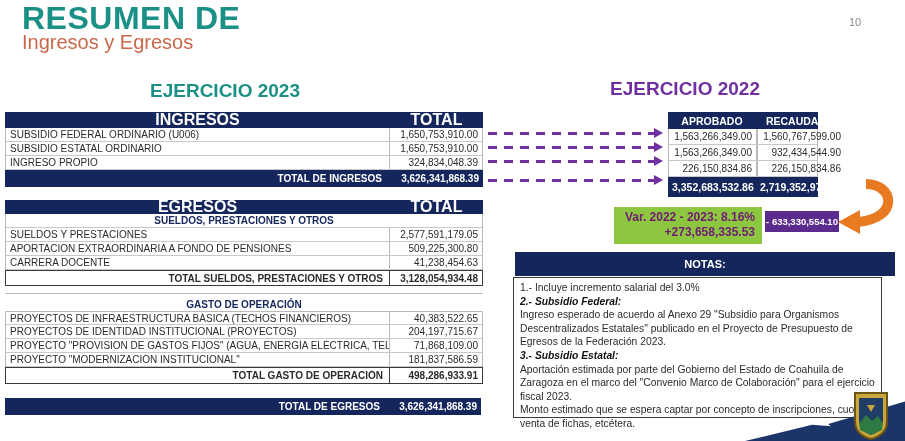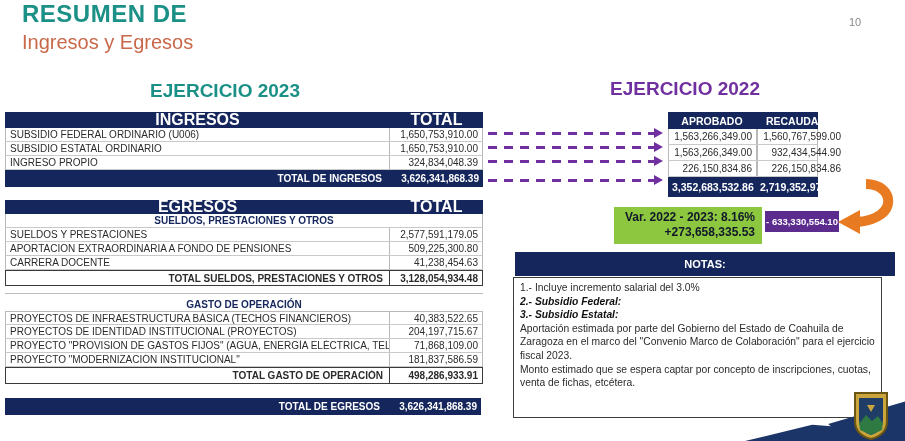--- a/index.html
+++ b/index.html
@@ -2,21 +2,21 @@
 <html><head>
 <meta charset="utf-8">
 <style>
   * { margin:0; padding:0; box-sizing:border-box; }
   body { background:#e8e8e8; font-family:"Liberation Sans", sans-serif; }
   #slide {
     position:relative; width:905px; height:441px; background:#ffffff;
     overflow:hidden; margin:0 auto;
   }
   
-  .title1 { position:absolute; left:22px; top:0px; font-size:24px; font-weight:800;
+  .title1 { position:absolute; left:22px; top:0px; font-size:32px; font-weight:800;
             color:#1b9086; letter-spacing:.5px; }
   .title2 { position:absolute; left:22px; top:31px; font-size:20px; color:#c9684a; }
   .pagenum { position:absolute; left:840px; top:16px; width:30px; text-align:center;
              font-size:11px; color:#8a8a8a; }
   .h2023 { position:absolute; left:5px; top:80px; width:440px; text-align:center;
            font-size:19px; font-weight:800; color:#1b9086; }
   .h2022 { position:absolute; left:610px; top:78px; width:290px; text-align:left;
            font-size:19px; font-weight:800; color:#7030a0; }
 
   
@@ -52,21 +52,21 @@
   .t22 .tot22 .c1, .t22 .tot22 .c2 { text-align:right; }
 
   
   .dash-arrow { position:absolute; left:488px; width:166px; height:3px;
     background:repeating-linear-gradient(90deg,#7030a0 0 9px, transparent 9px 16px); }
   .dash-arrow::after { content:""; position:absolute; right:-9px; top:-4px;
     border-left:9px solid #7030a0; border-top:5.5px solid transparent; border-bottom:5.5px solid transparent; }
 
   
   .varbox { position:absolute; left:614px; top:207px; width:148px; height:37px; background:#8dc63f;
-            color:#0f172a; font-weight:800; font-size:12px; text-align:right; padding:3px 7px 0 4px; line-height:15px; }
+            color:#701a75; font-weight:800; font-size:12px; text-align:right; padding:3px 7px 0 4px; line-height:15px; }
   .negbox { position:absolute; left:765px; top:211px; width:74px; height:21px; background:#5c2b8e;
             color:#fff; font-weight:800; font-size:9.5px; display:flex; align-items:center; justify-content:center; }
 
   
   .notas-bar { position:absolute; left:515px; top:252px; width:380px; height:24px; background:#14265c;
                color:#fff; font-weight:bold; font-size:11px; display:flex; align-items:center; justify-content:center; }
   .notas-box { position:absolute; left:513px; top:277px; width:369px; height:141px;
                border:1.5px solid #3b3b3b; background:#fff; padding:3px 6px; font-size:10.3px;
                line-height:13.6px; color:#2b2b2b; }
   .nheading { font-weight:bold; font-style:italic; color:#111; }
@@ -208,20 +208,21 @@
 
   <svg class="orange-arrow" viewBox="0 0 69 62">
     <path d="M30 6 C58 6 64 40 22 44" fill="none" stroke="#e87b22" stroke-width="10"></path>
     <polygon points="24,32 24,56 2,44" fill="#e87b22"></polygon>
   </svg>
 
   <div class="notas-bar">NOTAS:</div>
   <div class="notas-box">
     <div>1.- Incluye incremento salarial del 3.0%</div>
     <div class="nheading">2.- Subsidio Federal:</div>
+    <div>Ingreso esperado de acuerdo al Anexo 29 "Subsidio para Organismos Descentralizados Estatales" publicado en el Proyecto de Presupuesto de Egresos de la Federación 2023.</div>
     <div class="nheading">3.- Subsidio Estatal:</div>
     <div>Aportación estimada por parte del Gobierno del Estado de Coahuila de Zaragoza en el marco del "Convenio Marco de Colaboración" para el ejercicio fiscal 2023.</div>
     <div>Monto estimado que se espera captar por concepto de inscripciones, cuotas, venta de fichas, etcétera.</div>
   </div>
 
   <div class="deco">
     <div class="p1"></div>
     <div class="p2"></div>
   </div>
   <svg class="crest" viewBox="0 0 36 50">

